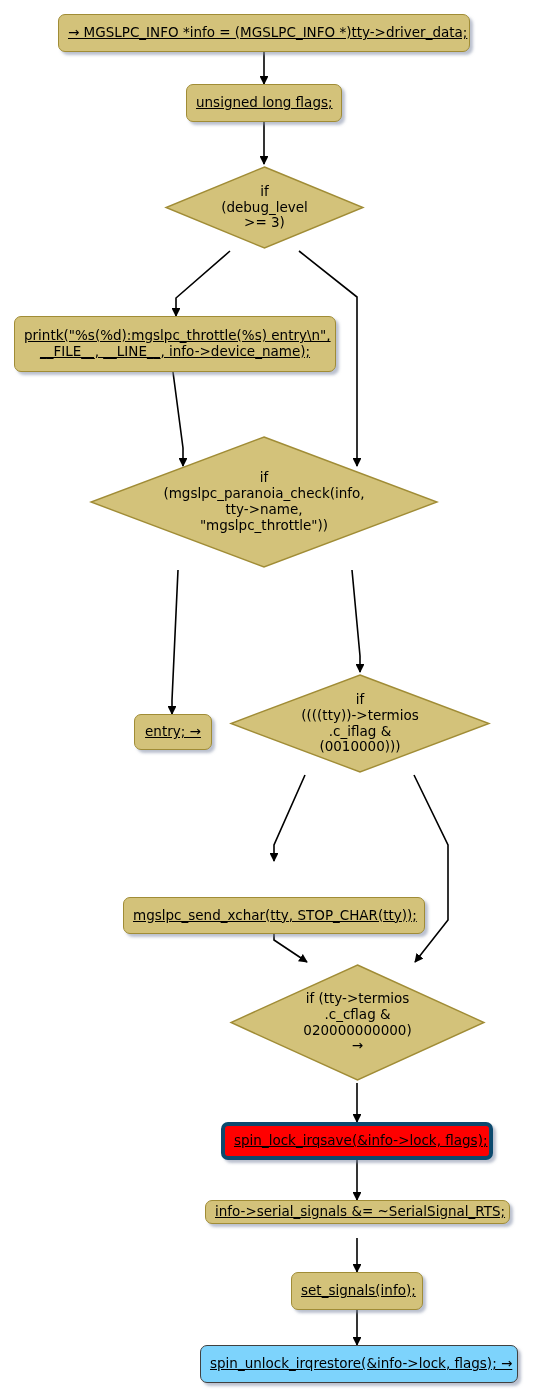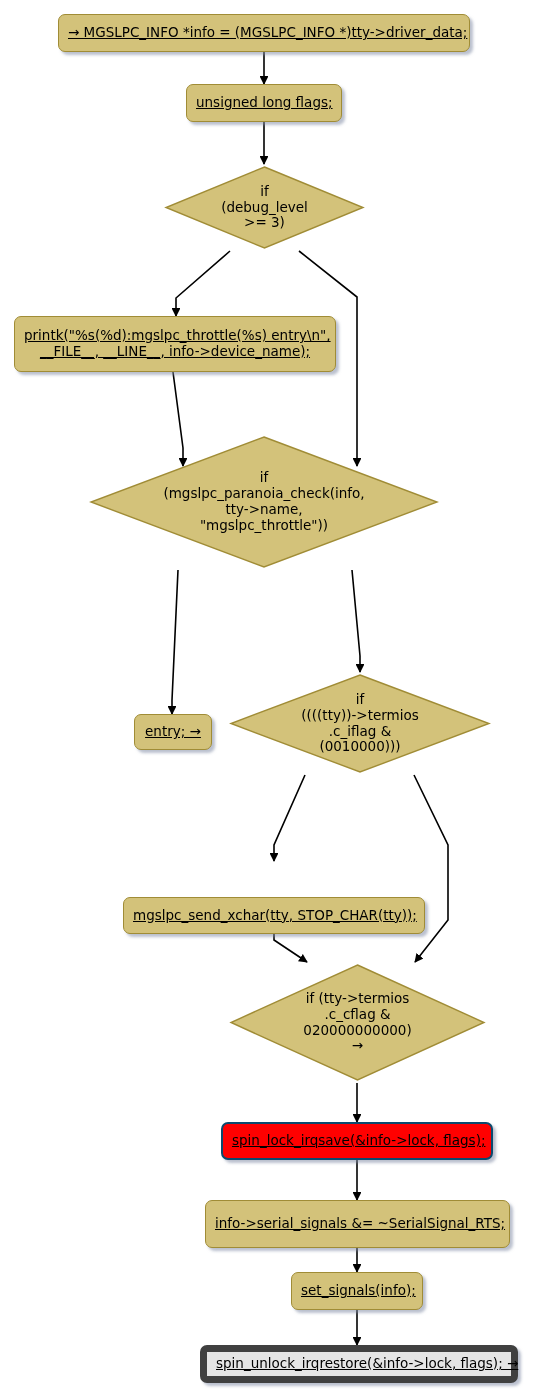--- a/index.html
+++ b/index.html
@@ -39,25 +39,25 @@
   .rect {
     background: #D3C27A;
     border: 1px solid #A08C36;
     border-radius: 7px;
     box-shadow: 3px 3px 3px rgba(130,140,165,0.55);
     font-size: 13.5px;
     padding: 4px 9px;
   }
   .rect.red {
     background: #FF0000;
-    border: 2px solid #0c4a6e;
+    border: 4px solid #0c4a6e;
   }
   .rect.green {
-    background: #e5e5e5;
-    border: 7px solid #404040;
+    background: #7dd3fc;
+    border: 1px solid #404040;
   }
   .diamond {
     background: transparent;
     border: none;
     box-shadow: none;
     font-size: 13.5px;
   }
   .diamond .dia-shape {
     position: absolute;
     left: 0;
@@ -164,21 +164,21 @@
     <span class="dia-text">if (tty-&gt;termios
 .c_cflag &amp;
 020000000000)
 →</span>
   </div>
 
   <div class="node rect red" style="left:221px; top:1122px; width:272px; height:38px;">
     <span class="lbl">spin_lock_irqsave(&amp;info-&gt;lock, flags);</span>
   </div>
 
-  <div class="node rect" style="left:205px; top:1200px; width:305px; height:48px;">
+  <div class="node rect" style="left:205px; top:1200px; width:305px; height:24px;">
     <span class="lbl">info-&gt;serial_signals &amp;= ~SerialSignal_RTS;</span>
   </div>
 
   <div class="node rect" style="left:291px; top:1272px; width:132px; height:38px;">
     <span class="lbl">set_signals(info);</span>
   </div>
 
   <div class="node rect green" style="left:200px; top:1345px; width:318px; height:38px;">
     <span class="lbl">spin_unlock_irqrestore(&amp;info-&gt;lock, flags); →</span>
   </div>

